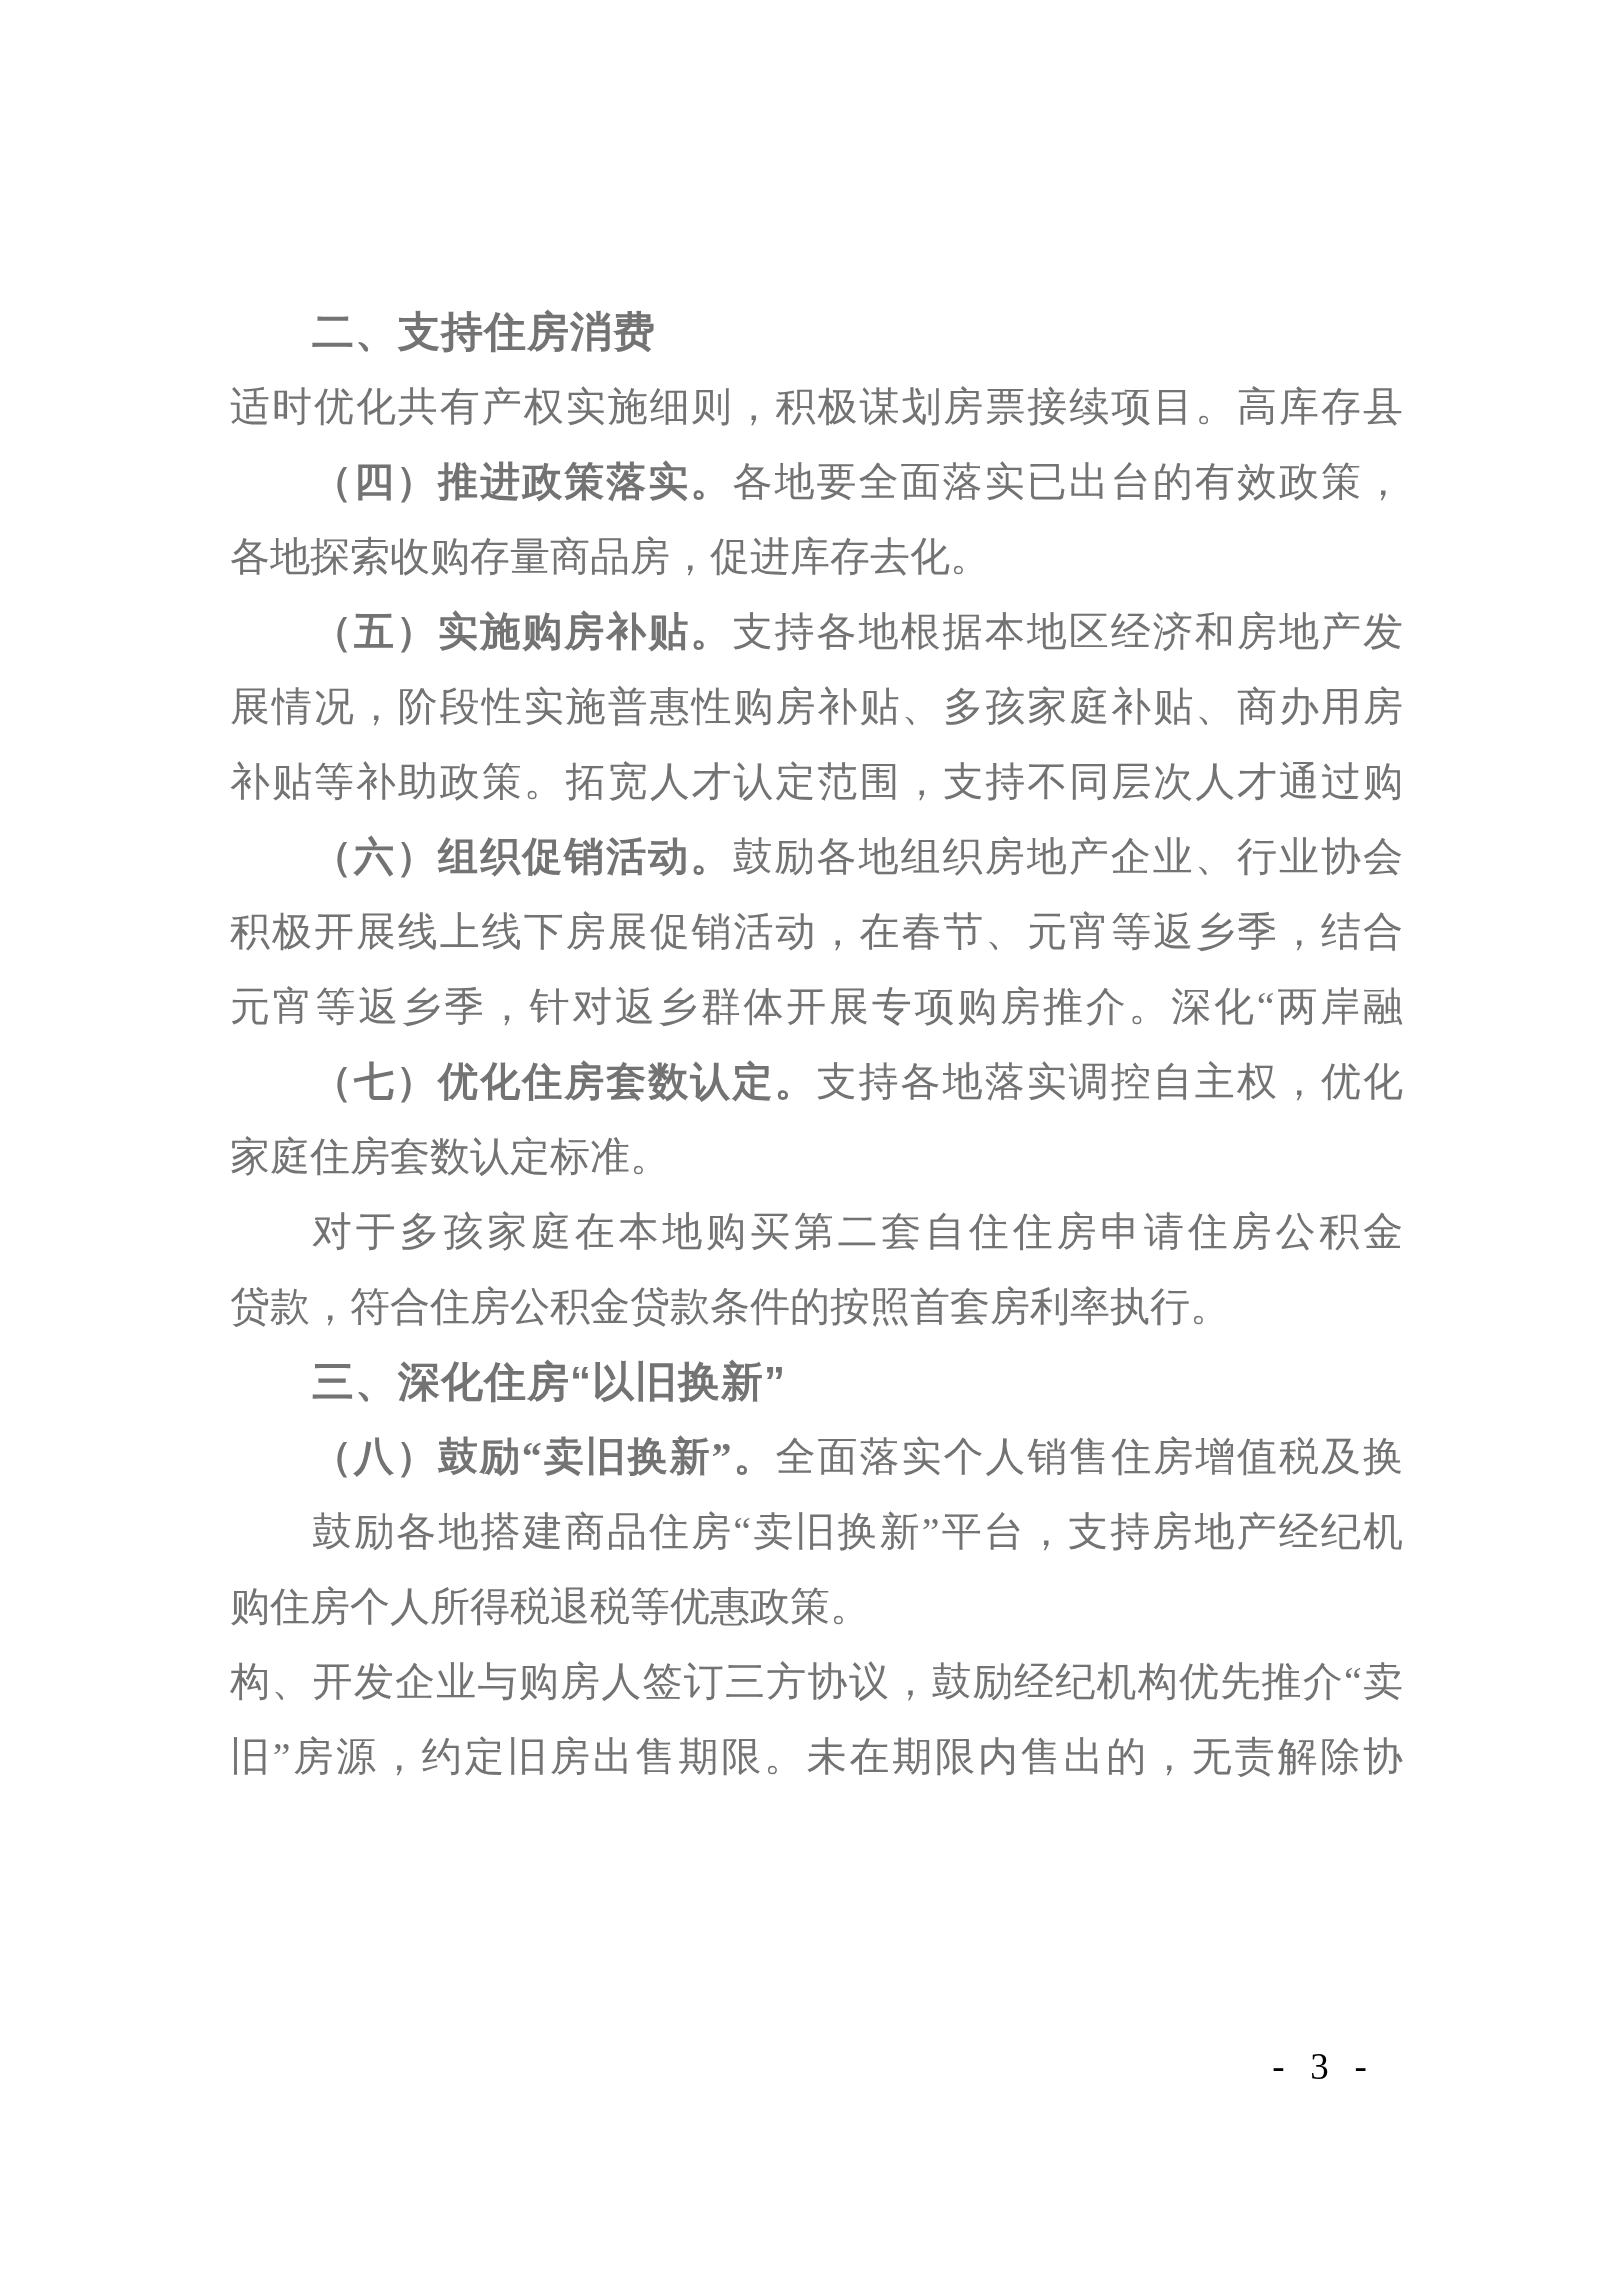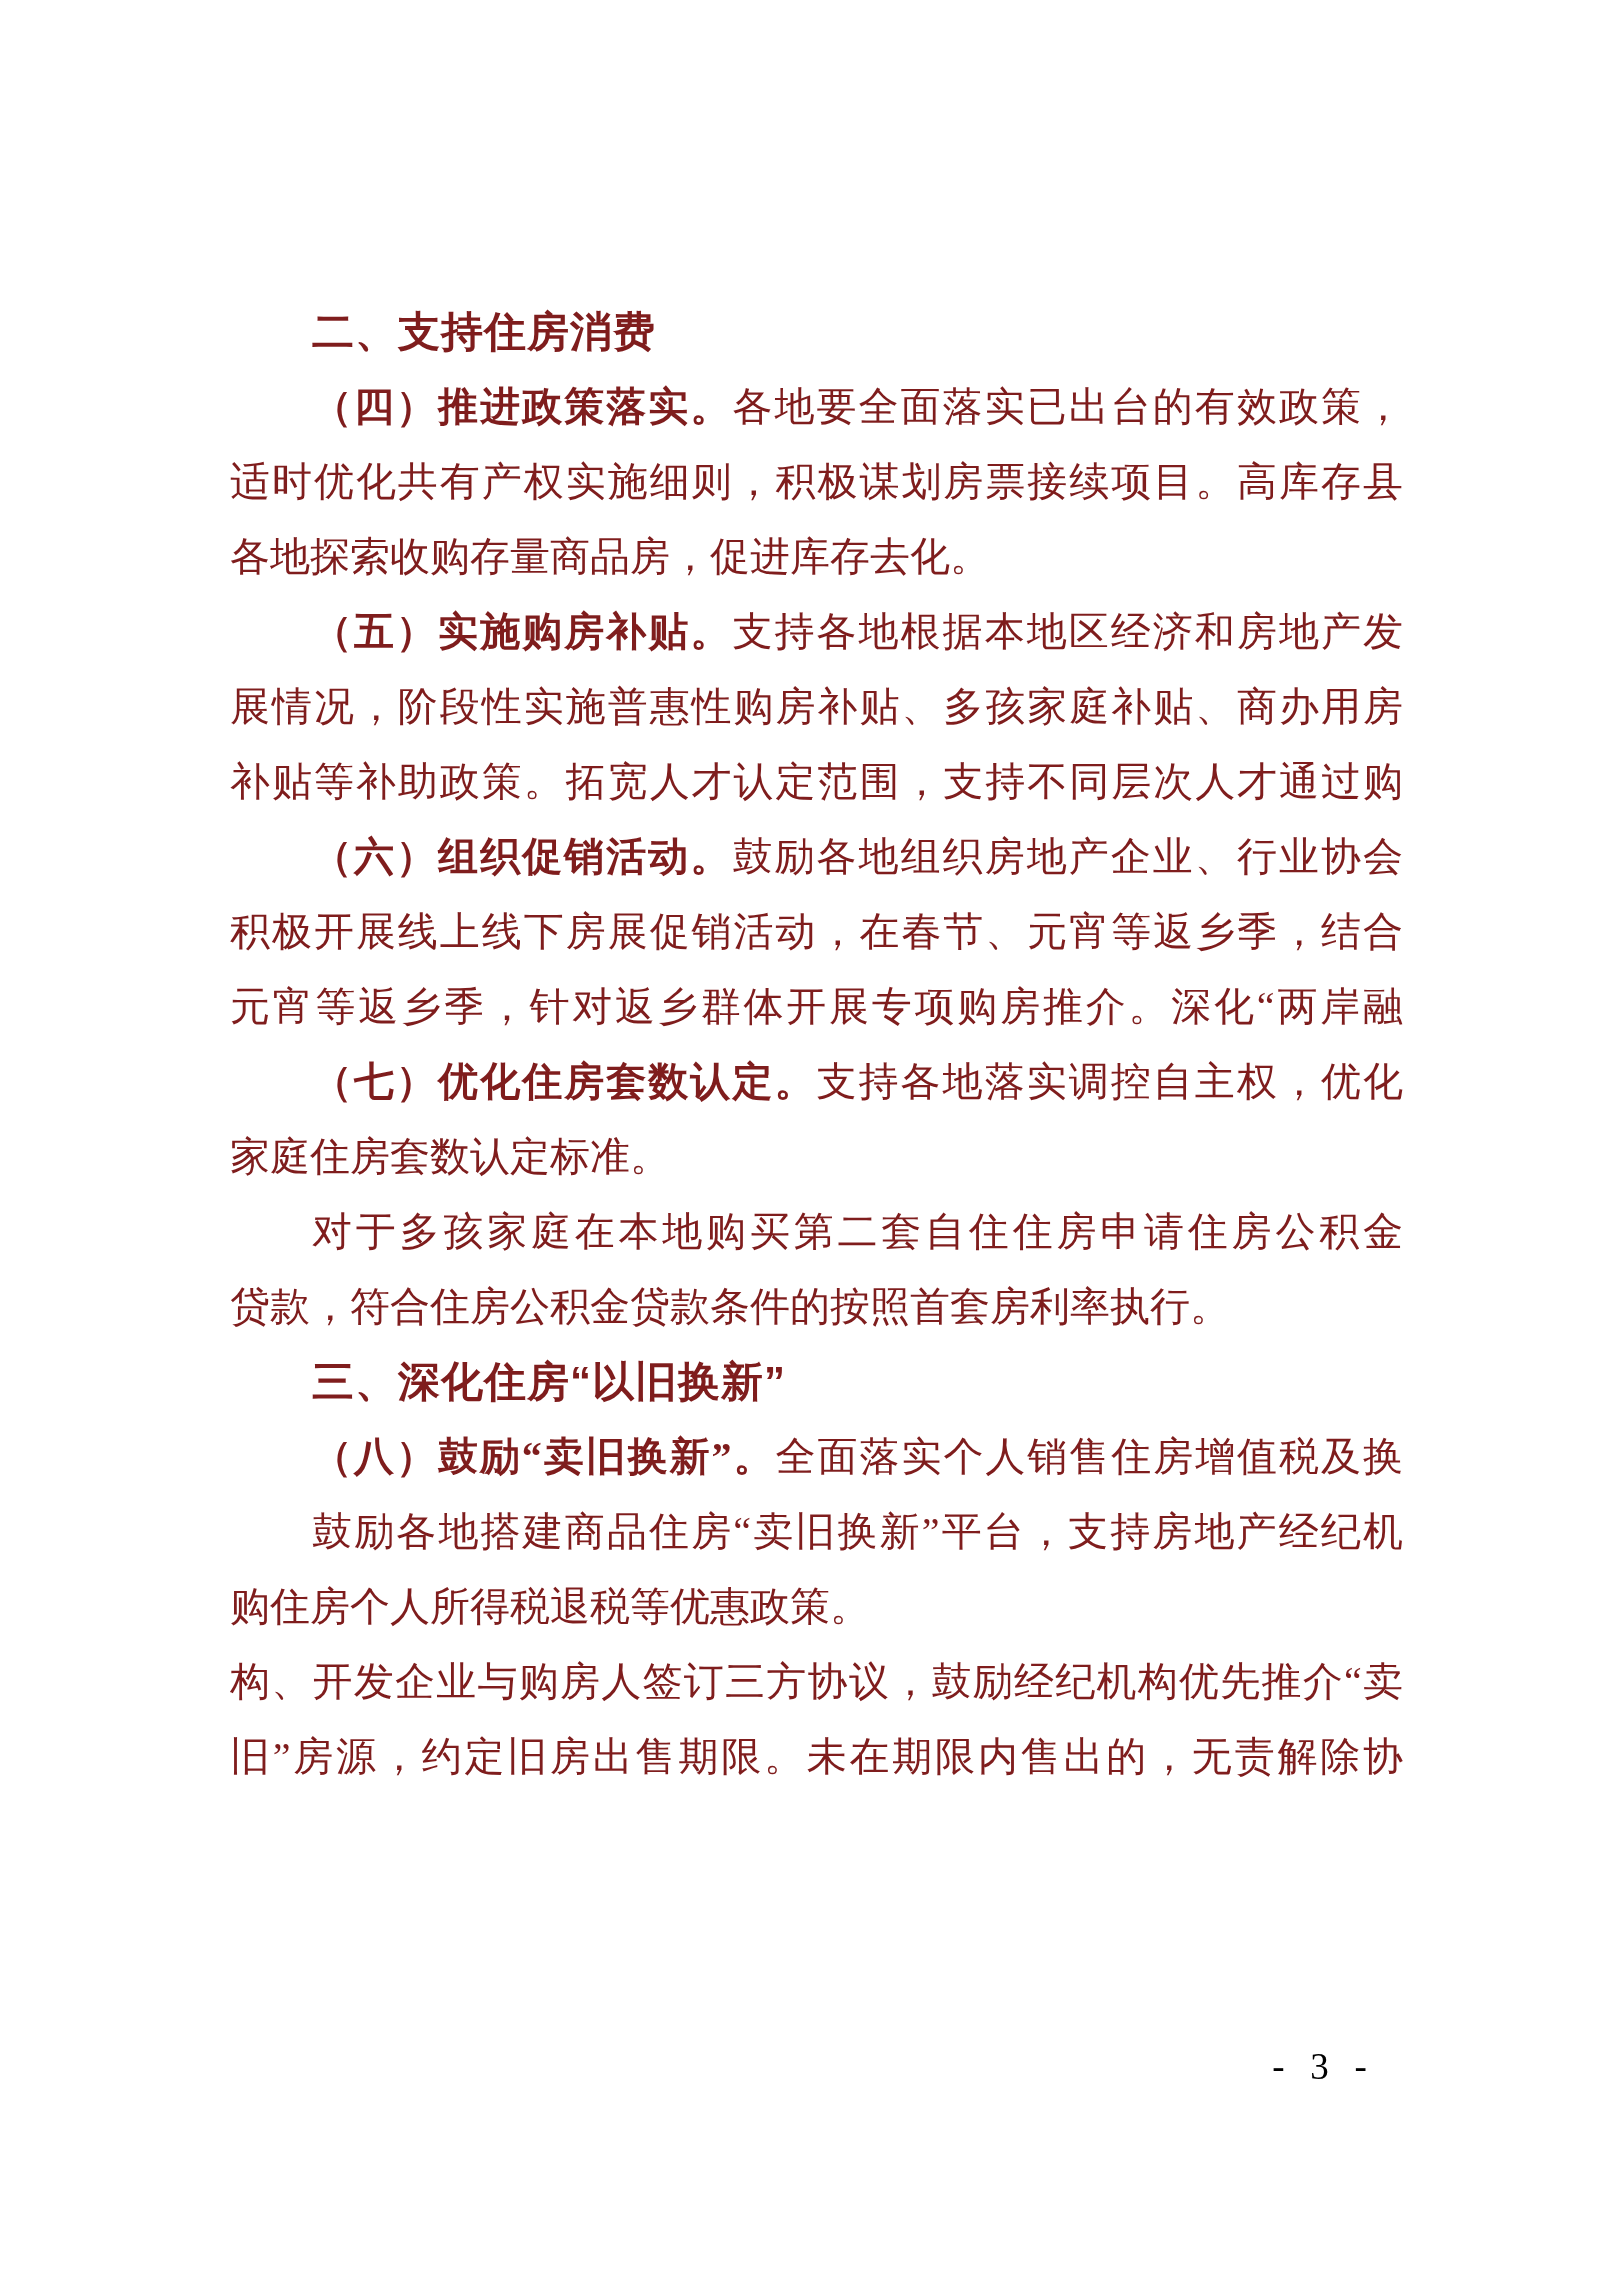--- a/index.html
+++ b/index.html
@@ -18,21 +18,21 @@
     position: absolute;
     left: 230px;
     top: 294px;
     width: 1173px;
   }
   .line {
     font-size: 40px;
     line-height: 75px;
     height: 75px;
     overflow: hidden;
-    color: #7f1d1d;
+    color: #737373;
     font-family: "Liberation Serif", "DejaVu Serif", serif;
     text-align: left;
   }
   .line .lead {
     font-weight: bold;
   }
   .line.heading .lead {
     font-family: "Liberation Sans", "DejaVu Sans", sans-serif;
     font-size: 42px;
     letter-spacing: 1px;
@@ -57,22 +57,22 @@
   }
 </style>
 </head>
 <body>
 
 <div class="page">
   <div class="content">
 
     <div class="line indent heading"><span class="lead">二、支持住房消费</span><span class="rest"></span></div>
 
+    <div class="line full"><span class="lead"></span><span class="rest">适时优化共有产权实施细则，积极谋划房票接续项目。高库存县</span></div>
     <div class="line indent full"><span class="lead">（四）推进政策落实。</span><span class="rest">各地要全面落实已出台的有效政策，</span></div>
-    <div class="line full"><span class="lead"></span><span class="rest">适时优化共有产权实施细则，积极谋划房票接续项目。高库存县</span></div>
     <div class="line"><span class="lead"></span><span class="rest">各地探索收购存量商品房，促进库存去化。</span></div>
 
     <div class="line indent full"><span class="lead">（五）实施购房补贴。</span><span class="rest">支持各地根据本地区经济和房地产发</span></div>
     <div class="line full"><span class="lead"></span><span class="rest">展情况，阶段性实施普惠性购房补贴、多孩家庭补贴、商办用房</span></div>
     <div class="line full"><span class="lead"></span><span class="rest">补贴等补助政策。拓宽人才认定范围，支持不同层次人才通过购</span></div>
 
     <div class="line indent full"><span class="lead">（六）组织促销活动。</span><span class="rest">鼓励各地组织房地产企业、行业协会</span></div>
     <div class="line full"><span class="lead"></span><span class="rest">积极开展线上线下房展促销活动，在春节、元宵等返乡季，结合</span></div>
     <div class="line full"><span class="lead"></span><span class="rest">元宵等返乡季，针对返乡群体开展专项购房推介。深化“两岸融</span></div>
 

